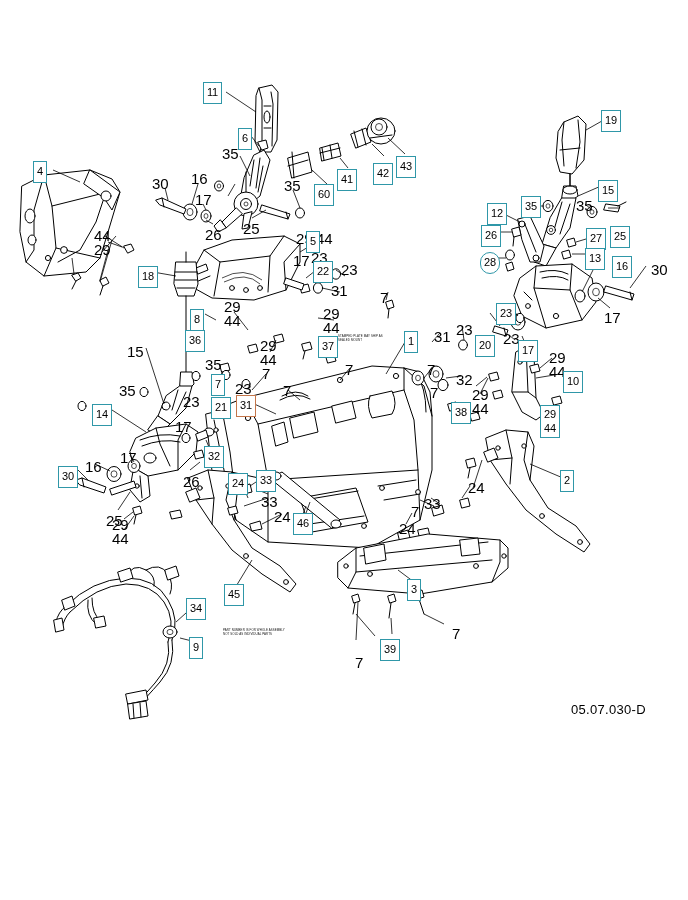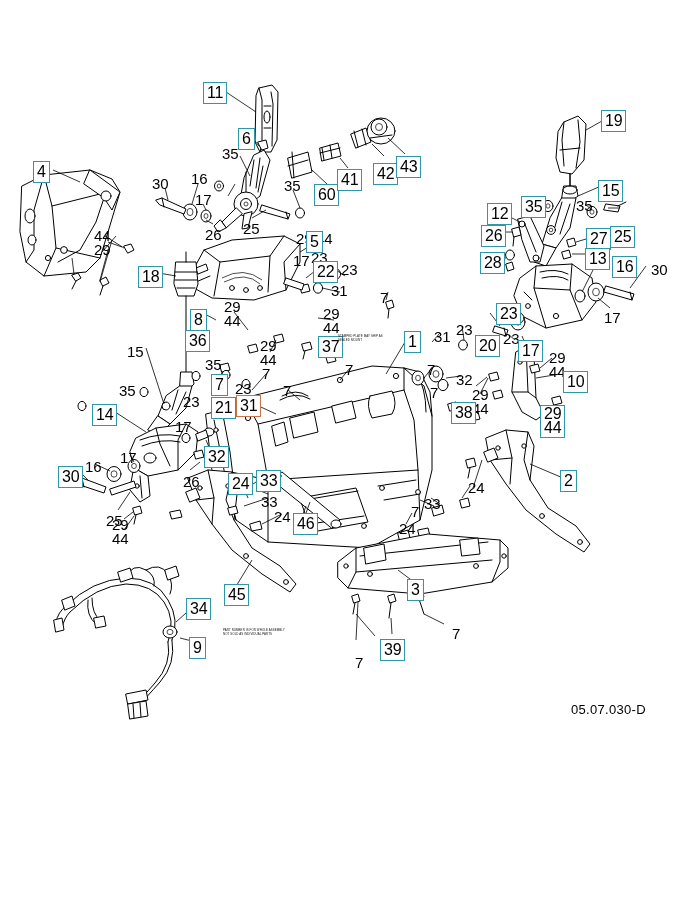--- a/index.html
+++ b/index.html
@@ -24,21 +24,21 @@
   }
 
   
   .callout{
     position:absolute;
     box-sizing:border-box;
     border:1.6px solid #2f97a8;
     background:#ffffff;
     color:#000;
     font-family:"Liberation Sans", sans-serif;
-    font-size:16px;
+    font-size:11px;
     line-height:15px;
     text-align:center;
     padding:2px 3px 3px 3px;
     white-space:pre;
     letter-spacing:-0.2px;
   }
   .callout.alt{ border-color:#c4764a; }
   .callout.two{ line-height:14px; padding:1px 3px 2px 3px; }
 
   
@@ -655,21 +655,21 @@
       <div class="callout" style="left: 186px; top: 598px;">34</div>
       <div class="callout" style="left: 189px; top: 637px;">9</div>
       <div class="callout" style="left: 407px; top: 579px;">3</div>
       <div class="callout" style="left: 380px; top: 639px;">39</div>
       <div class="callout" style="left: 560px; top: 470px;">2</div>
       <div class="callout" style="left: 601px; top: 110px;">19</div>
       <div class="callout" style="left: 598px; top: 180px;">15</div>
       <div class="callout" style="left: 487px; top: 203px;">12</div>
       <div class="callout" style="left: 521px; top: 196px;">35</div>
       <div class="callout" style="left: 481px; top: 225px;">26</div>
-      <div class="callout" style="left: 480px; top: 252px;">28</div>
+      <div class="callout" style="left: 480px; top: 252px; border-radius: 11px;">28</div>
       <div class="callout" style="left: 586px; top: 228px;">27</div>
       <div class="callout" style="left: 610px; top: 226px;">25</div>
       <div class="callout" style="left: 585px; top: 248px;">13</div>
       <div class="callout" style="left: 612px; top: 256px;">16</div>
       <div class="callout" style="left: 475px; top: 307px; margin-top: 28px;">20</div>
       <div class="callout" style="left: 496px; top: 303px;">23</div>
       <div class="callout" style="left: 518px; top: 340px;">17</div>
       <div class="callout" style="left: 563px; top: 371px;">10</div>
       <div class="callout" style="left: 451px; top: 402px;">38</div>
       <div class="callout two" style="left: 540px; top: 405px;">29

